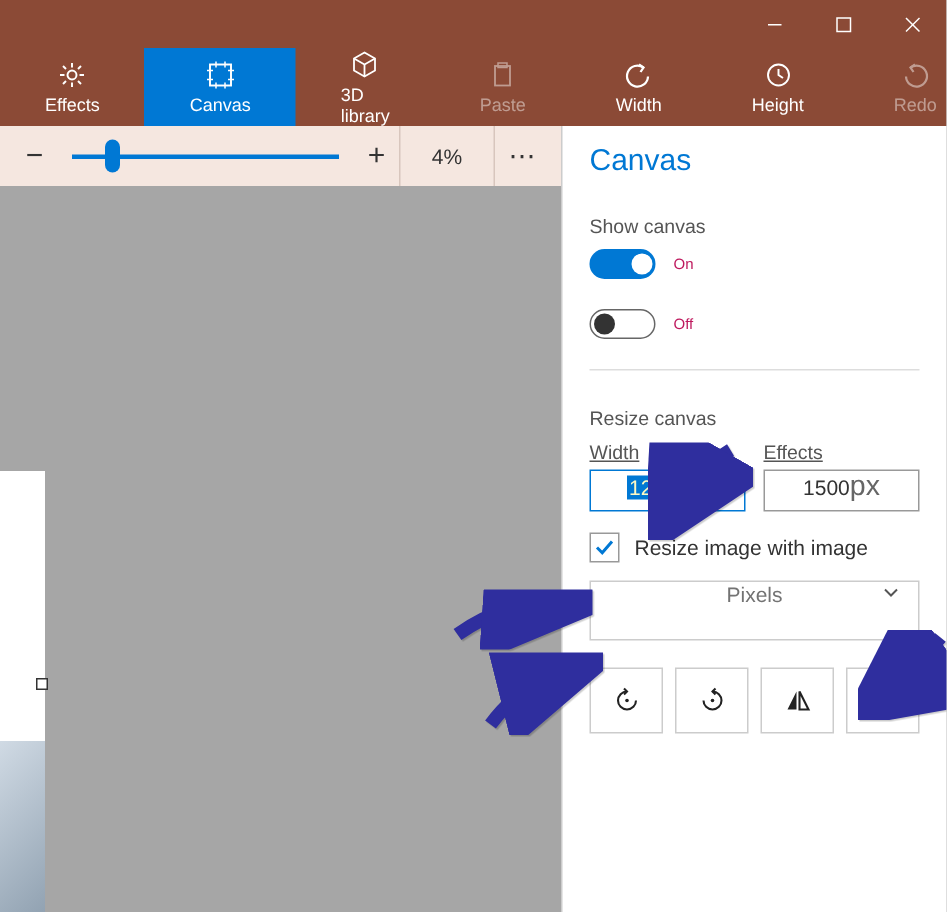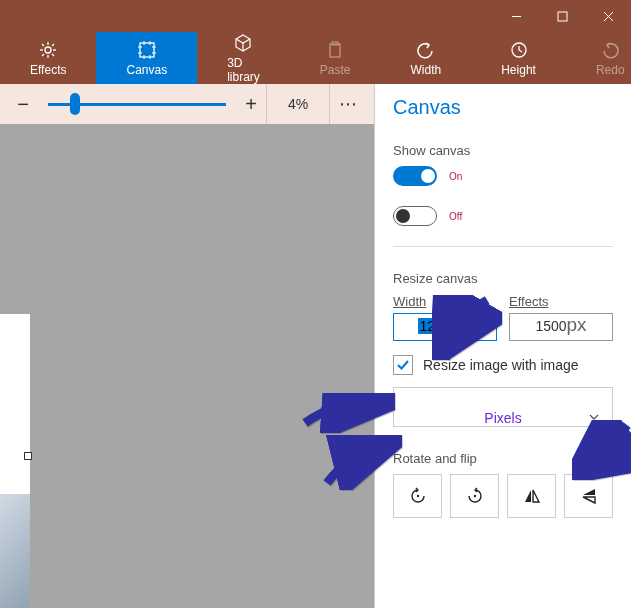--- a/index.html
+++ b/index.html
@@ -41,28 +41,28 @@
     .toggle.off { background:#fff; border:1px solid #666; } .toggle.off .knob{ left:2px; background:#333; }
     .knob{ width:14px; height:14px; border-radius:50%; position:absolute; top:50%; transform:translateY(-50%); }
     .toggle-label{ font-size:10px; color:#be185d; }
     .divider{ border:none; border-top:1px solid #ddd; margin: 6px 0 14px; }
 
     .dim-row{ display:flex; gap:12px; margin-bottom:14px; }
     .dim-col{ flex:1; }
     .dim-label{ font-size:13px; color:#555; margin-bottom:4px;text-decoration:underline; }
     .dim-input{ width:100%; height:28px; border:1px solid #999; text-align:center; font-size:14px; padding:0 4px; background:#fff; }
     .dim-input.focus{ border-color:#0078d4; }
-    .dim-input .sel{ background:#0078d4; color:#000000; padding: 0 1px; }
+    .dim-input .sel{ background:#0078d4; color:#fef9c3; padding: 0 1px; }
     .unit{ color:#666; font-size:19px; }
 
     .check-row{ display:flex; align-items:center; gap:10px; margin-bottom:12px; }
     .chk{ width:20px; height:20px; border:1px solid #999; display:flex; align-items:center; justify-content:center; color:#0078d4; cursor:pointer; flex-shrink:0; }
     .chk svg{ width:14px; height:14px; }
 
-    .dropdown{ width:100%; height:40px; border:1px solid #ccc; display:flex; align-items:flex-end; justify-content:center; position:relative; cursor:pointer; margin: 8px 0 18px; font-size:14px; color:#6d28d9; }
+    .dropdown{ width:100%; height:40px; border:1px solid #ccc; display:flex; align-items:flex-start; justify-content:center; position:relative; cursor:pointer; margin: 8px 0 18px; font-size:14px; color:#737373; }
     .dropdown .chev{ position:absolute; right:12px; }
 
     .btn-row{ display:flex; gap:8px; }
     .square-btn{ flex:1; height:44px; border:1px solid #ccc; display:flex; align-items:center; justify-content:center; cursor:pointer; color:#222; }
     .square-btn svg{ width:20px; height:20px; }
 
     .arrow{ position:absolute; pointer-events:none; }
     .arrow svg{ filter: drop-shadow(1px 1px 0 rgba(0,0,0,0.2)); }
   </style>
 </head>
@@ -238,21 +238,20 @@
 
     <div class="dropdown">
       <span>Pixels</span>
       <span class="chev">
         <svg width="12" height="12" viewBox="0 0 12 12">
             <path d="M2 4 L6 8 L10 4" fill="none" stroke="#555" stroke-width="1.3"></path>
           </svg>
       </span>
     </div>
 
-    <div class="section-label">Rotate and flip</div>
     <div class="btn-row">
       <div class="square-btn">
         <svg viewBox="0 0 20 20">
             <path d="M10 4 A6 6 0 1 0 16 10" fill="none" stroke="#222" stroke-width="1.4"></path>
             <path d="M8 2 L10 4 L8 6" fill="none" stroke="#222" stroke-width="1.4"></path>
             <circle cx="10" cy="10" r="1.2" fill="#222"></circle>
           </svg>
       </div>
       <div class="square-btn">
         <svg viewBox="0 0 20 20">

